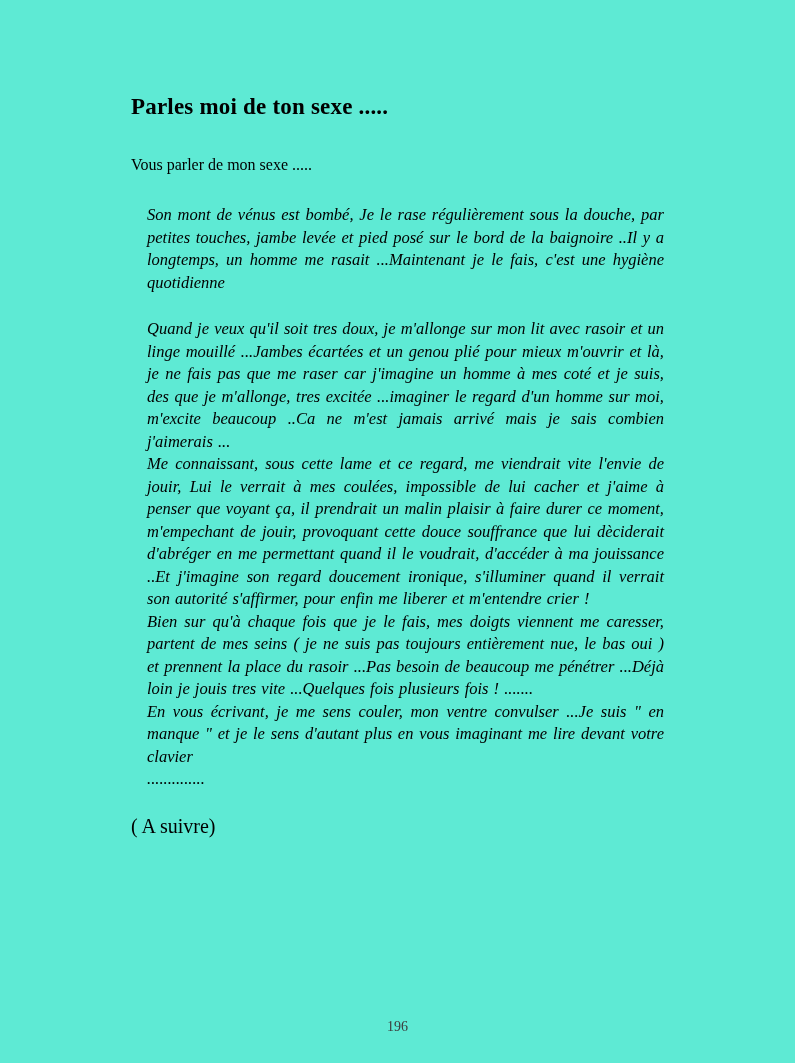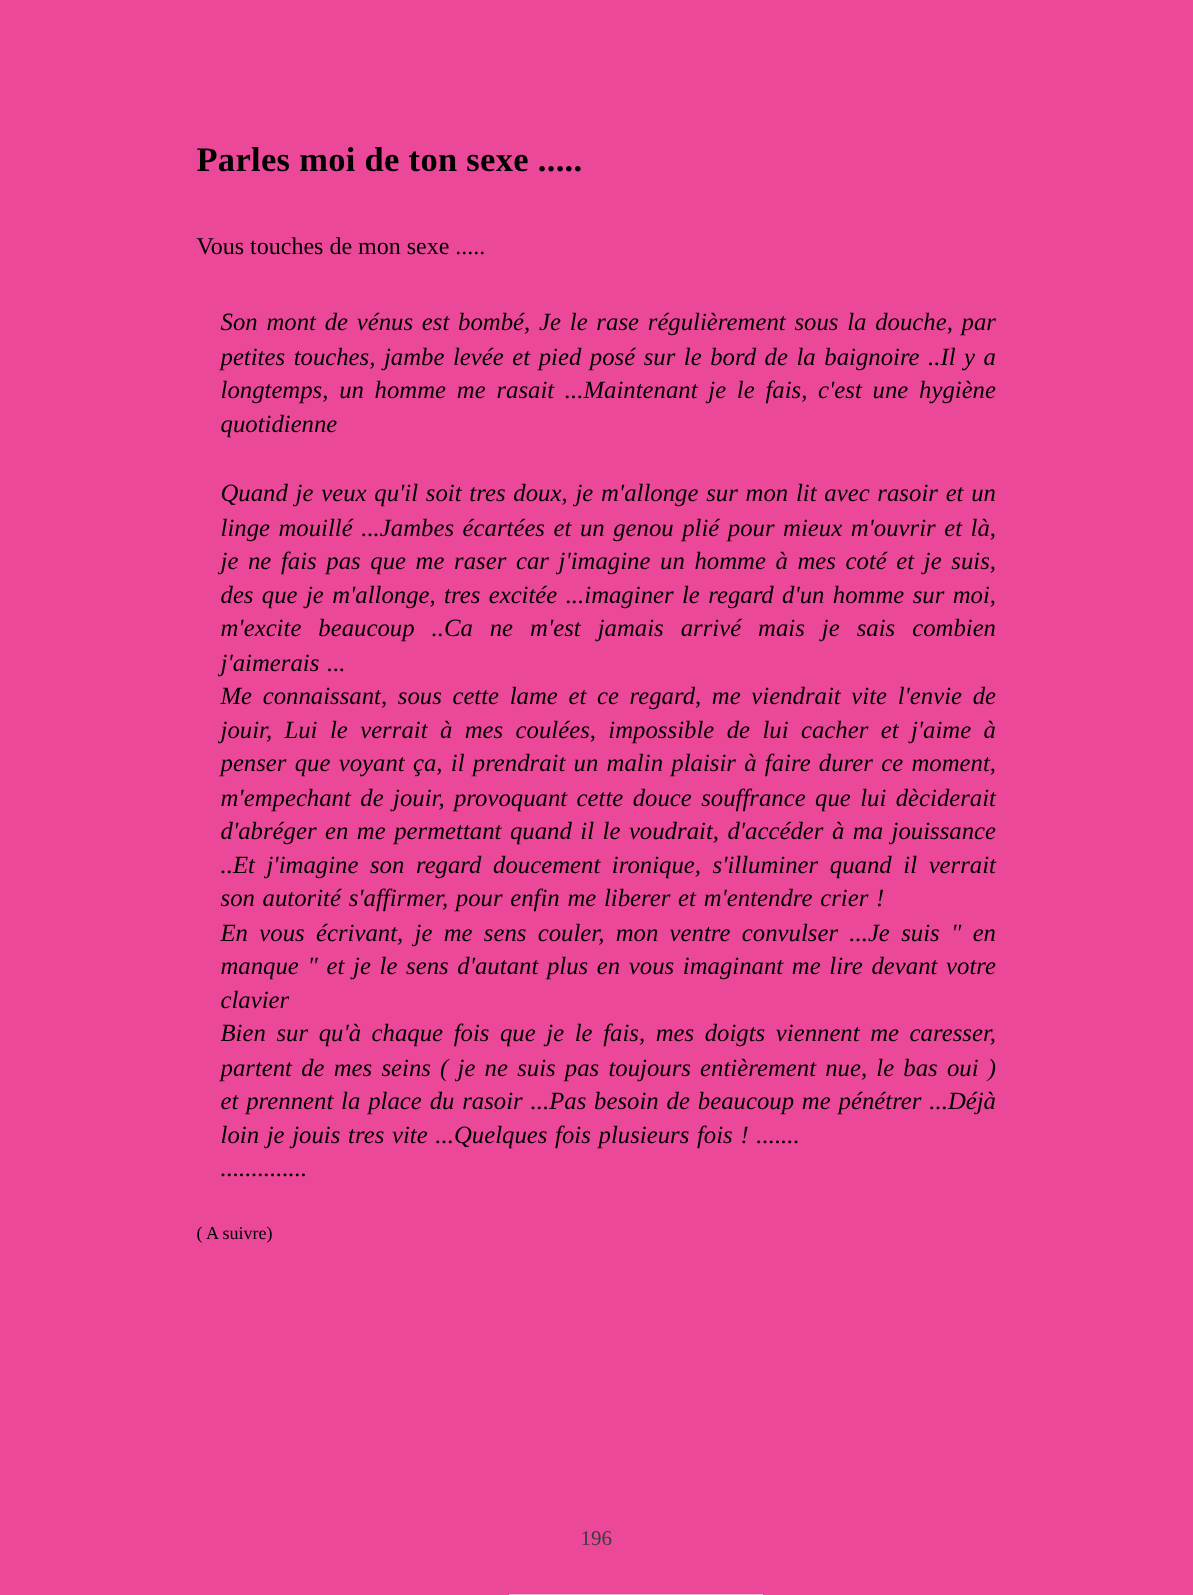--- a/index.html
+++ b/index.html
@@ -4,21 +4,21 @@
 <style>
   html, body {
     margin: 0;
     padding: 0;
     background: #ffffff;
   }
   .page {
     position: relative;
     width: 795px;
     height: 1063px;
-    background: #ec4899;
+    background: #5eead4;
     font-family: "Liberation Serif", "DejaVu Serif", serif;
     color: #000000;
     overflow: hidden;
   }
   .content {
     position: absolute;
     left: 131px;
     top: 94px;
     width: 533px;
   }
@@ -39,50 +39,50 @@
   }
   .para {
     font-size: 16.5px;
     font-style: italic;
     line-height: 22.5px;
     text-align: justify;
     margin: 0;
     word-spacing: 1px;
   }
   .closing {
-    font-size: 12px;
+    font-size: 20px;
     font-style: normal;
     margin: 10px 0 0 0;
   }
   .page-number {
     position: absolute;
     left: 0;
     bottom: 28px;
     width: 100%;
     text-align: center;
     font-size: 14px;
     color: #3c3c3c;
     font-style: normal;
   }
 </style>
 </head>
 <body>
 
 <div class="page">
   <div class="content">
     <h1 class="title">Parles moi de ton sexe .....</h1>
-    <p class="subtitle">Vous touches de mon sexe .....</p>
+    <p class="subtitle">Vous parler de mon sexe .....</p>
     <div id="groups">
         <div class="group">
           <p class="para">Son mont de vénus est bombé, Je le rase régulièrement sous la douche, par petites touches, jambe levée et pied posé sur le bord de la baignoire ..Il y a longtemps, un homme me rasait ...Maintenant je le fais, c'est une hygiène quotidienne</p>
         </div>
         <div class="group">
           <p class="para">Quand je veux qu'il soit tres doux, je m'allonge sur mon lit avec rasoir et un linge mouillé ...Jambes écartées et un genou plié pour mieux m'ouvrir et là, je ne fais pas que me raser car j'imagine un homme à mes coté et je suis, des que je m'allonge, tres excitée ...imaginer le regard d'un homme sur moi, m'excite beaucoup ..Ca ne m'est jamais arrivé mais je sais combien j'aimerais ...</p>
           <p class="para">Me connaissant, sous cette lame et ce regard, me viendrait vite l'envie de jouir, Lui le verrait à mes coulées, impossible de lui cacher et j'aime à penser que voyant ça, il prendrait un malin plaisir à faire durer ce moment, m'empechant de jouir, provoquant cette douce souffrance que lui dèciderait d'abréger en me permettant quand il le voudrait, d'accéder à ma jouissance ..Et j'imagine son regard doucement ironique, s'illuminer quand il verrait son autorité s'affirmer, pour enfin me liberer et m'entendre crier !</p>
+          <p class="para">Bien sur qu'à chaque fois que je le fais, mes doigts viennent me caresser, partent de mes seins ( je ne suis pas toujours entièrement nue, le bas oui ) et prennent la place du rasoir ...Pas besoin de beaucoup me pénétrer ...Déjà loin je jouis tres vite ...Quelques fois plusieurs fois ! .......</p>
           <p class="para">En vous écrivant, je me sens couler, mon ventre convulser ...Je suis " en manque " et je le sens d'autant plus en vous imaginant me lire devant votre clavier</p>
-          <p class="para">Bien sur qu'à chaque fois que je le fais, mes doigts viennent me caresser, partent de mes seins ( je ne suis pas toujours entièrement nue, le bas oui ) et prennent la place du rasoir ...Pas besoin de beaucoup me pénétrer ...Déjà loin je jouis tres vite ...Quelques fois plusieurs fois ! .......</p>
           <p class="para">..............</p>
         </div>
       </div>
     <p class="closing">( A suivre)</p>
   </div>
   <div class="page-number">196</div>
 </div>
 
 </body></html>

